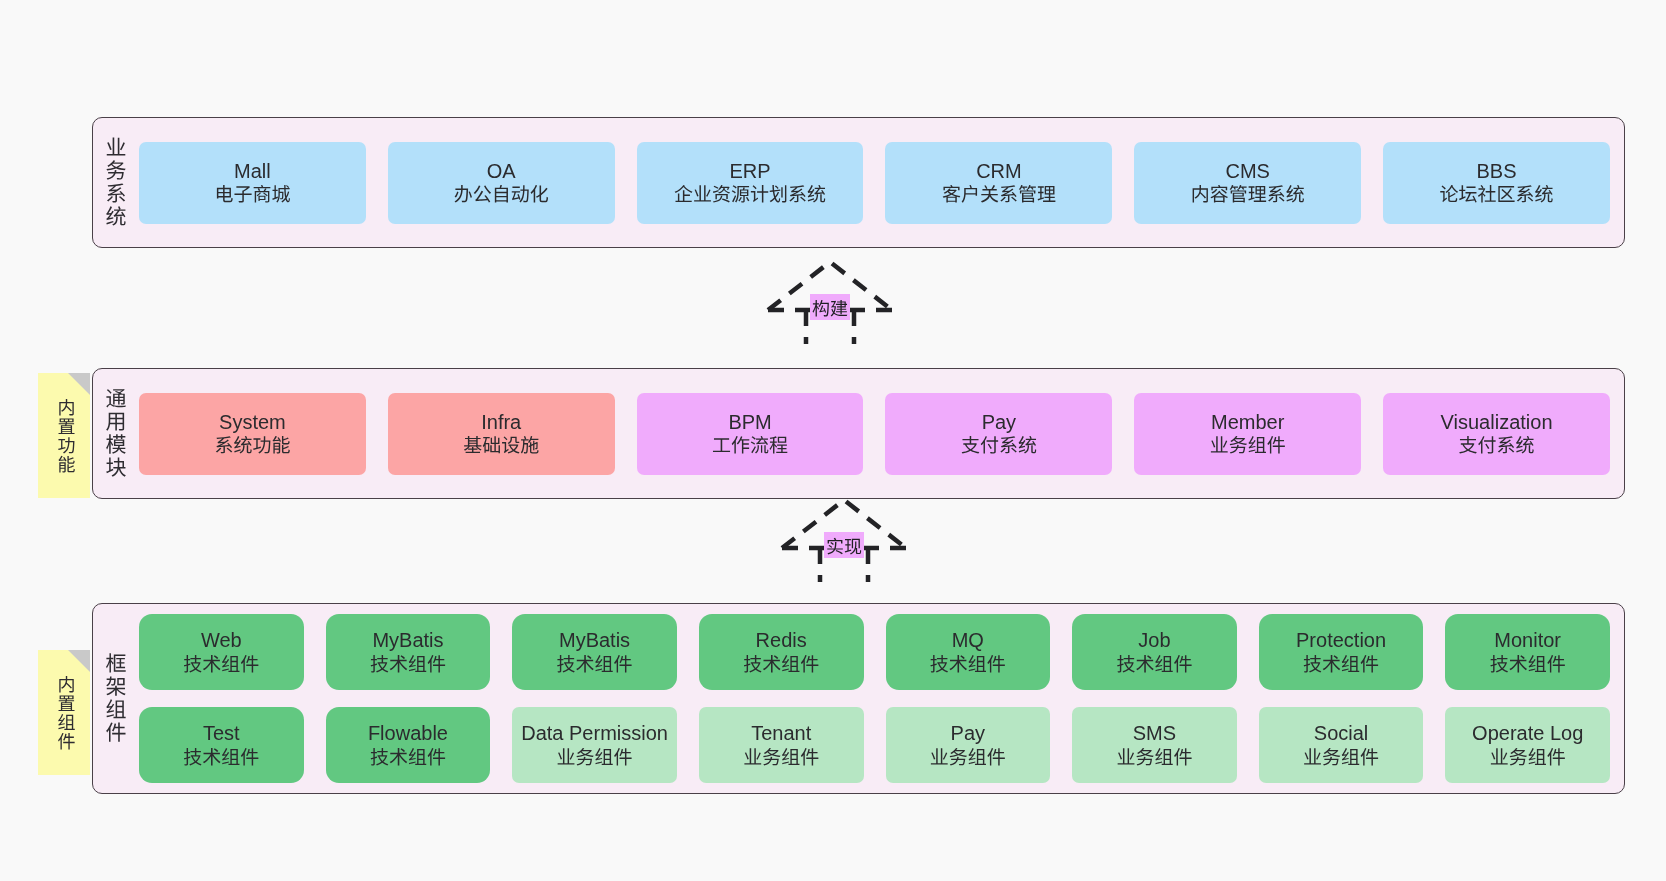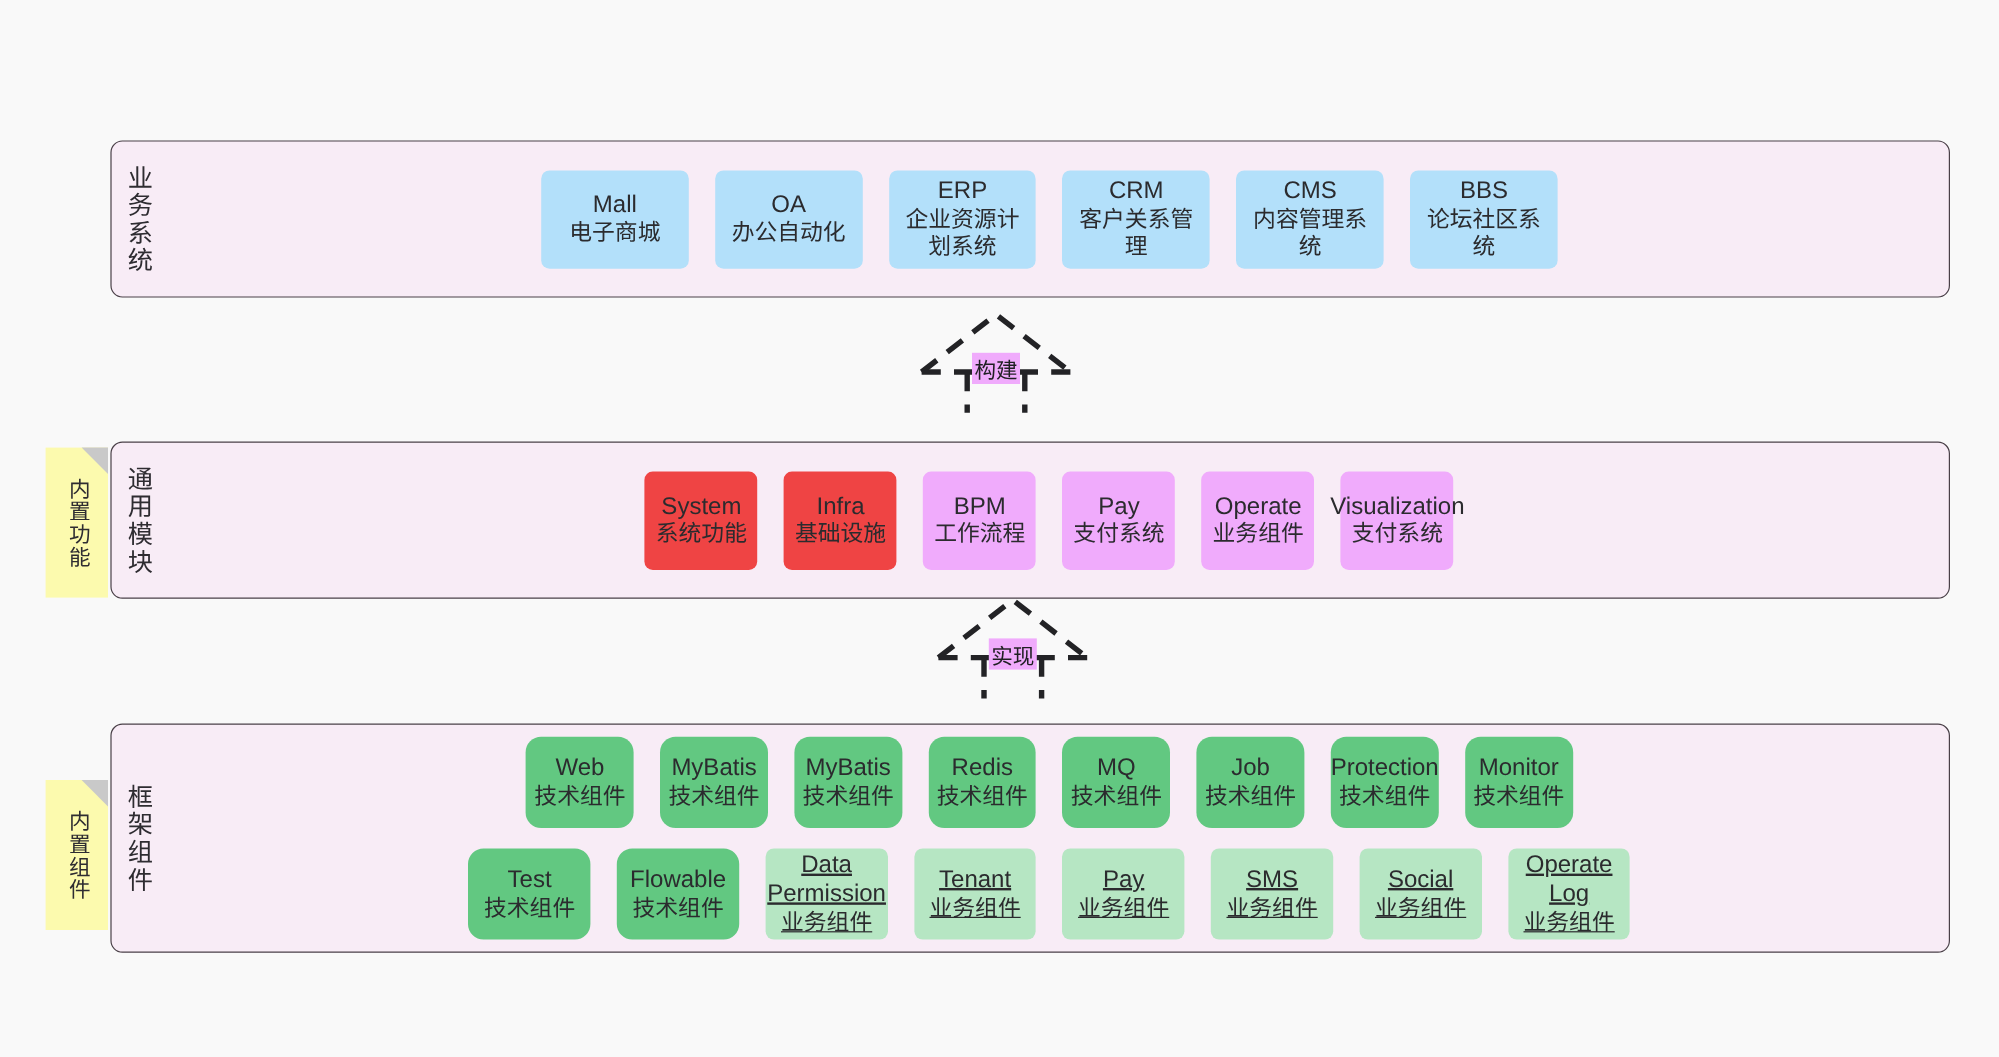--- a/index.html
+++ b/index.html
@@ -46,21 +46,20 @@
     user-select: none;
   }
 
   .layer-body {
     flex: 1 1 auto;
     display: flex;
     flex-direction: column;
     justify-content: center;
     gap: 17px;
     padding: 0 14px 0 4px;
-    align-items: center;
   }
 
   .row {
     display: flex;
     flex-direction: row;
     gap: 22px;
     justify-content: space-between;
   }
 
   
@@ -74,24 +73,24 @@
     justify-content: center;
     text-align: center;
     color: #2B2B2E;
     line-height: 1.22;
     padding: 4px 6px;
   }
   .card .t1 { font-size: 20px; }
   .card .t2 { font-size: 19px; }
 
   .card.blue        { background: #B3E0FA; }
-  .card.red         { background: #ef4444; }
+  .card.red         { background: #fca5a5; }
   .card.pink        { background: #f0abfc; }
   .card.green       { background: #62C881; border-radius: 13px; }
-  .card.lightgreen  { background: #B6E6C3; text-decoration: underline; }
+  .card.lightgreen  { background: #B6E6C3; }
 
   
   .h-biz    { height: 82px; }
   .h-mod    { height: 82px; }
   .h-frame  { height: 76px; }
 
   
   .note {
     position: absolute;
     width: 52px;
@@ -192,21 +191,21 @@
         </div>
         <div class="card pink">
           <span class="t1">BPM</span>
           <span class="t2">工作流程</span>
         </div>
         <div class="card pink">
           <span class="t1">Pay</span>
           <span class="t2">支付系统</span>
         </div>
         <div class="card pink">
-          <span class="t1">Operate</span>
+          <span class="t1">Member</span>
           <span class="t2">业务组件</span>
         </div>
         <div class="card pink">
           <span class="t1">Visualization</span>
           <span class="t2">支付系统</span>
         </div>
       </div>
     </div>
   </div>
 

